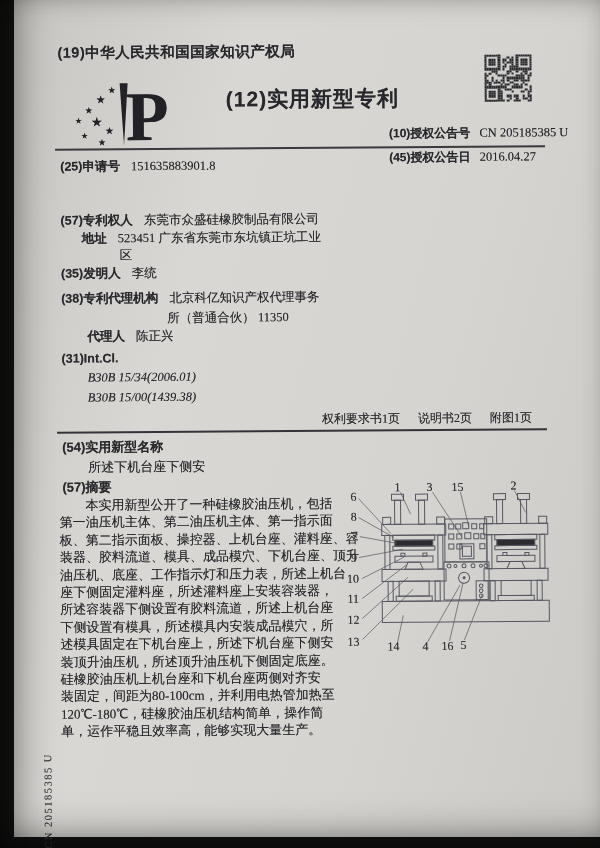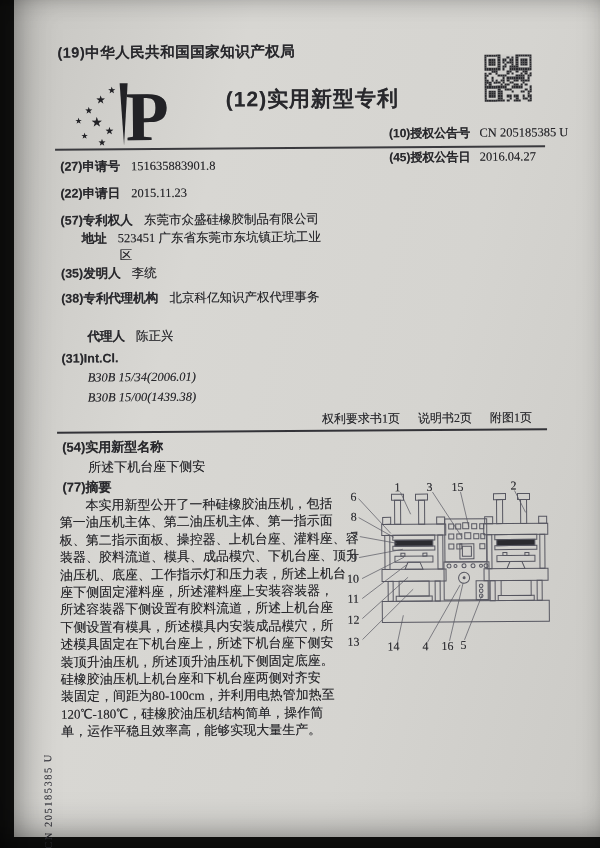--- a/index.html
+++ b/index.html
@@ -332,28 +332,24 @@
     <span class="val" style="margin-left:6px">CN 205185385 U</span>
   </div>
   <div class="abs pub-row pub-date">
     <span class="lbl">(45)授权公告日</span>
     <span class="val" style="margin-left:6px">2016.04.27</span>
   </div>
 
   <div class="rule rule1"></div>
 
   <div class="abs row" style="left:62px;top:157px">
-    <span class="lbl">(27)申请号</span>
+    <span class="lbl">(25)申请号</span>
     <span class="val">151635883901.8</span>
   </div>
 
-  <div class="abs row" style="left:62px;top:184px">
-    <span class="lbl">(22)申请日</span>
-    <span class="val">2015.11.23</span>
-  </div>
 
   <div class="abs row" style="left:62px;top:211px">
     <span class="lbl">(57)专利权人</span>
     <span class="val">东莞市众盛硅橡胶制品有限公司</span>
   </div>
   <div class="abs row" style="left:83px;top:229px">
     <span class="lbl">地址</span>
     <span class="val">523451 广东省东莞市东坑镇正坑工业</span>
   </div>
   <div class="abs row" style="left:113px;top:246px">
@@ -361,20 +357,23 @@
   </div>
 
   <div class="abs row" style="left:62px;top:264px">
     <span class="lbl">(35)发明人</span>
     <span class="val">李统</span>
   </div>
 
   <div class="abs row" style="left:62px;top:289px">
     <span class="lbl">(38)专利代理机构</span>
     <span class="val">北京科亿知识产权代理事务</span>
+  </div>
+  <div class="abs row" style="left:160px;top:309px">
+    <span class="val">所（普通合伙） 11350</span>
   </div>
   <div class="abs row" style="left:88px;top:327px">
     <span class="lbl">代理人</span>
     <span class="val">陈正兴</span>
   </div>
 
   <div class="abs row" style="left:62px;top:350px">
     <span class="lbl">(31)Int.Cl.</span>
   </div>
   <div class="abs row italic" style="left:88px;top:369px">B30B 15/34(2006.01)</div>
@@ -384,21 +383,21 @@
     <span>权利要求书1页</span>
     <span>说明书2页</span>
     <span>附图1页</span>
   </div>
 
   <div class="rule rule2"></div>
 
   <div class="abs sec-label" style="left:62px;top:437px">(54)实用新型名称</div>
   <div class="abs title-value" style="left:88px;top:457px">所述下机台座下侧安</div>
 
-  <div class="abs sec-label" style="left:62px;top:477px">(77)摘要</div>
+  <div class="abs sec-label" style="left:62px;top:477px">(57)摘要</div>
 
   <div class="abs abstract">
     <div>　　本实用新型公开了一种硅橡胶油压机，包括</div>
     <div>第一油压机主体、第二油压机主体、第一指示面</div>
     <div>板、第二指示面板、操控器、上机台座、灌料座、容</div>
     <div>装器、胶料流道、模具、成品模穴、下机台座、顶升</div>
     <div>油压机、底座、工作指示灯和压力表，所述上机台</div>
     <div>座下侧固定灌料座，所述灌料座上安装容装器，</div>
     <div>所述容装器下侧设置有胶料流道，所述上机台座</div>
     <div>下侧设置有模具，所述模具内安装成品模穴，所</div>

